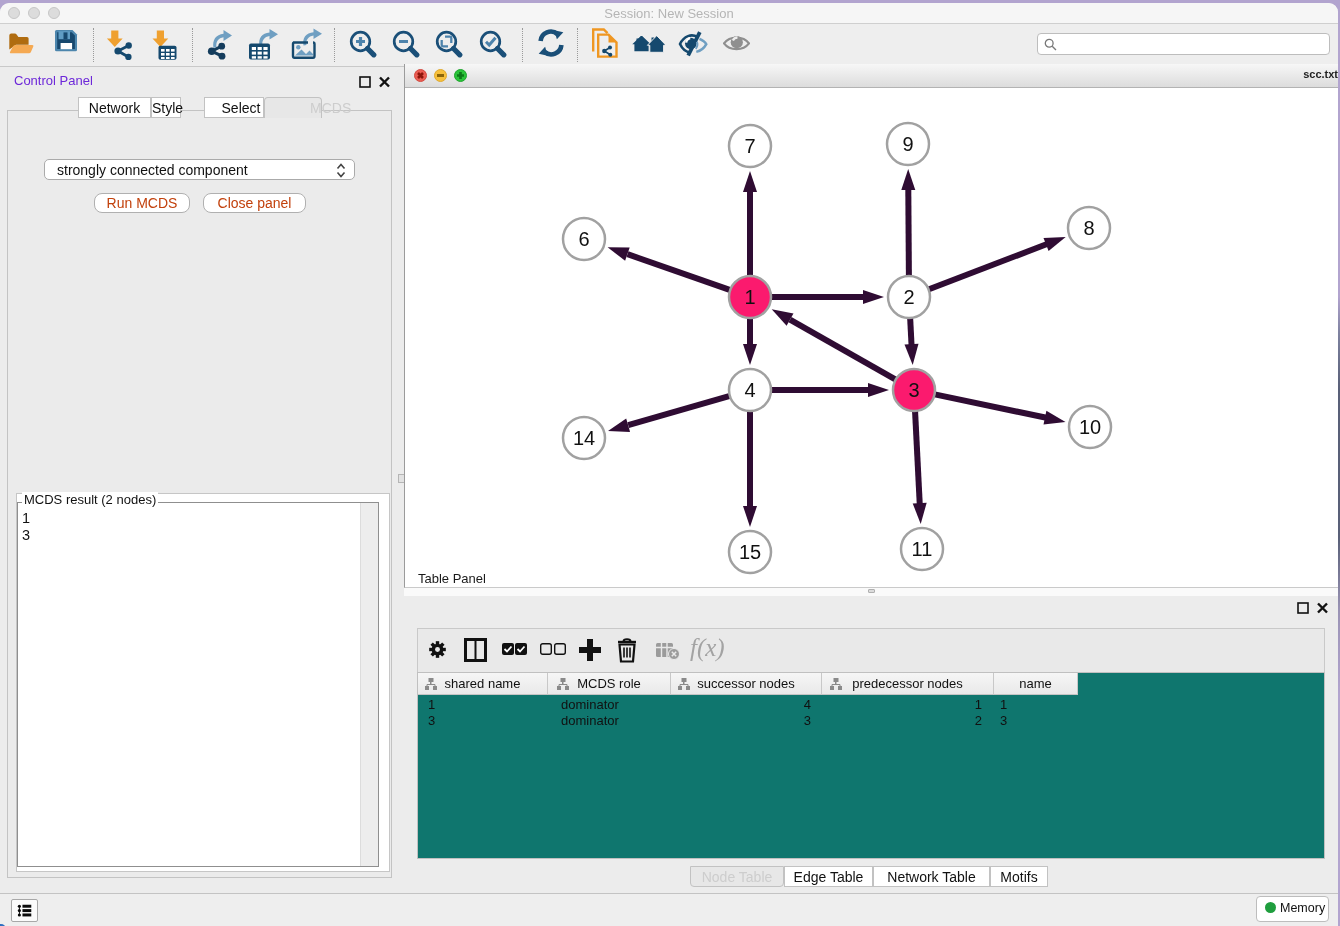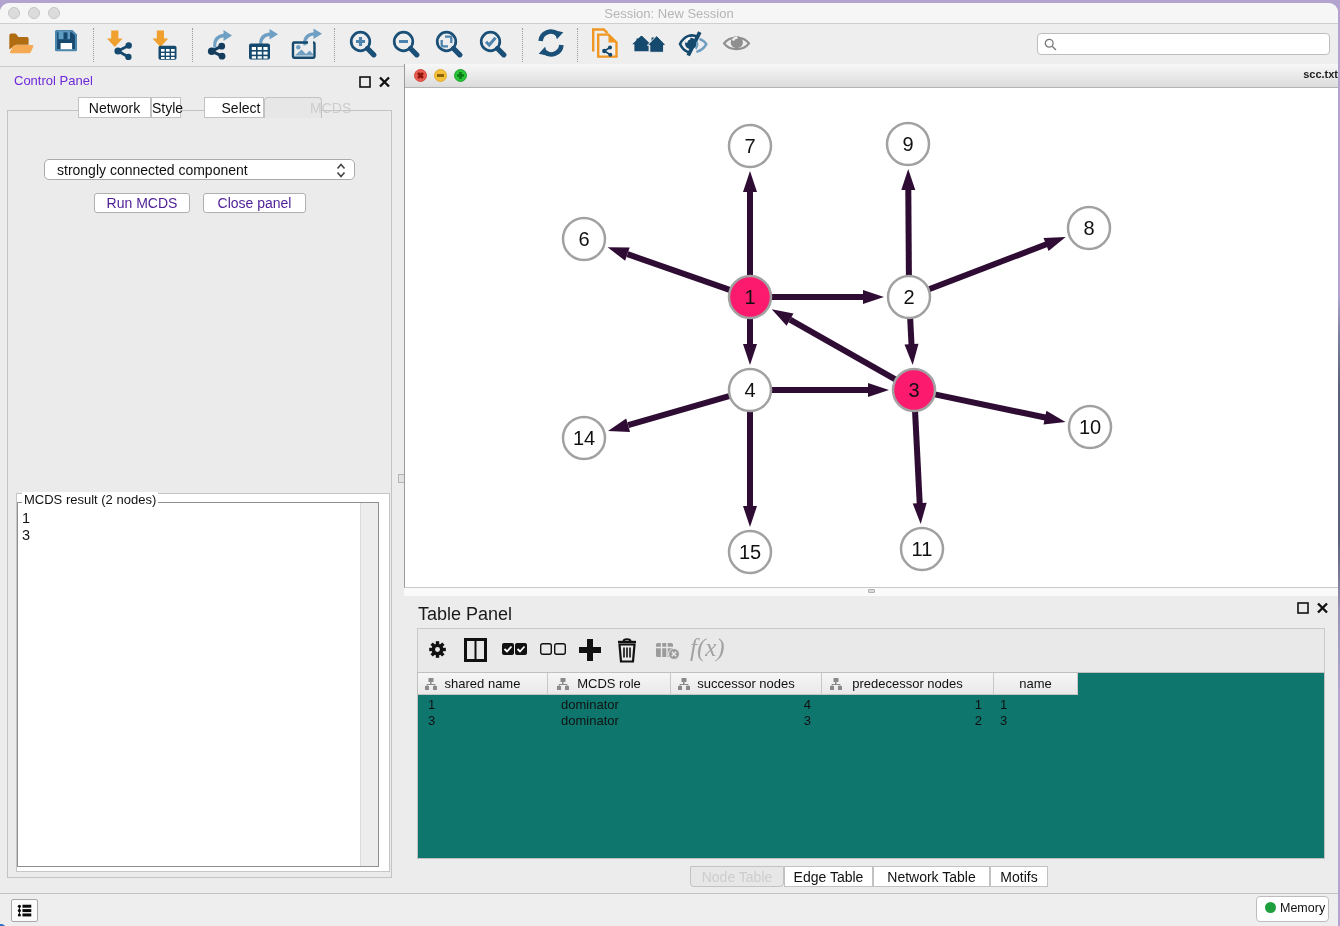--- a/index.html
+++ b/index.html
@@ -10,34 +10,34 @@
 .title{position:absolute;top:3px;left:0;width:1338px;text-align:center;font-size:13px;color:#b5b5b5;}
 .toolbar{position:absolute;left:0;top:21px;width:1338px;height:42px;background:#eeeeee;border-bottom:1px solid #c9c9c9;}
 .tbi{position:absolute;top:7px;}
 .tbsep{position:absolute;top:4px;height:34px;width:0;border-left:1px dotted #9a9a9a;}
 .search{position:absolute;left:1037px;top:9px;width:291px;height:20px;background:#fff;border:1px solid #bdbdbd;border-radius:4px;}
 
 .cp-title{position:absolute;left:14px;top:70px;font-size:13px;color:#6d28d9;}
 .tab{position:absolute;top:94px;height:21px;background:#fff;border:1px solid #c2c2c2;box-sizing:border-box;text-align:center;font-size:14px;color:#111;line-height:20px;}
 .cp-panel{position:absolute;left:7px;top:107px;width:385px;height:768px;background:#ebebeb;border:1px solid #c3c3c3;box-sizing:border-box;}
 .combo{position:absolute;left:44px;top:156px;width:311px;height:21px;background:#fff;border:1px solid #aaa;border-radius:5px;box-sizing:border-box;font-size:14px;line-height:20px;color:#111;padding-left:12px;}
-.btn{position:absolute;top:190px;height:20px;background:#fff;border:1px solid #b0b0b0;border-radius:3px;box-sizing:border-box;font-size:14px;color:#4c1d95;text-align:center;line-height:19px;}
+.btn{position:absolute;top:190px;height:20px;background:#fff;border:1px solid #b0b0b0;border-radius:8px;box-sizing:border-box;font-size:14px;color:#c2410c;text-align:center;line-height:19px;}
 .mcds-box{position:absolute;left:16px;top:490px;width:374px;height:379px;background:#fff;border:1px solid #c6c6c6;box-sizing:border-box;}
 .mcds-inner{position:absolute;left:0;top:8px;width:362px;height:365px;border:1px solid #8f8f8f;box-sizing:border-box;}
 .mcds-label{position:absolute;left:4px;top:-11px;background:#fff;font-size:13px;color:#111;padding:0 2px;}
 .mcds-text{position:absolute;left:4px;top:7px;font-size:14.5px;color:#111;line-height:16.5px;}
 .mcds-scroll{position:absolute;right:0;top:0;width:17px;height:363px;background:#ededed;border-left:1px solid #dcdcdc;}
 .vhandle{position:absolute;left:398px;top:471px;width:7px;height:9px;background:#e2e2e2;border:1px solid #b5b5b5;box-sizing:border-box;}
 
 .net{position:absolute;left:404px;top:61px;width:934px;height:524px;background:#fff;border-left:1px solid #9b9b9b;border-bottom:1px solid #cacaca;box-sizing:border-box;}
 .net-tb{position:absolute;left:0;top:0;width:933px;height:23px;background:linear-gradient(#f7f7f7,#dcdcdc);border-bottom:1px solid #b3b3b3;}
 .net-title{position:absolute;left:0;top:4px;width:933px;text-align:right;font-size:11px;font-weight:bold;color:#222;}
 .light{position:absolute;top:5px;width:13px;height:13px;border-radius:50%;box-sizing:border-box;}
 
-.tp-title{position:absolute;left:418px;top:568px;font-size:18px;color:#1a1a1a;margin-top:33px;}
+.tp-title{position:absolute;left:418px;top:568px;font-size:13px;color:#1a1a1a;}
 .tp-toolbar{position:absolute;left:417px;top:625px;width:908px;height:44px;background:#e9e9e9;border:1px solid #c9c9c9;border-bottom:0;box-sizing:border-box;}
 .tp-table{position:absolute;left:417px;top:669px;width:908px;height:187px;background:#0f766e;border:1px solid #c0c0c0;box-sizing:border-box;}
 .th{position:absolute;top:0;height:22px;background:linear-gradient(#f6f6f6,#e9e9e9);border-right:1px solid #c8c8c8;border-bottom:1px solid #c4c4c4;box-sizing:border-box;font-size:13px;color:#111;text-align:center;line-height:21px;}
 .td{position:absolute;font-size:13px;color:#111;}
 .thic{position:absolute;top:5px;}
 .btab{position:absolute;top:863px;height:21px;line-height:20px !important;background:#fff;border:1px solid #c2c2c2;box-sizing:border-box;text-align:center;font-size:14px;color:#111;line-height:22px;}
 
 .status{position:absolute;left:0;top:890px;width:1338px;height:33px;background:#eeeeee;border-top:1px solid #c3c3c3;}
 .membtn{position:absolute;left:1256px;top:893px;width:71px;height:24px;background:#fff;border:1px solid #bdbdbd;border-radius:4px;font-size:12.5px;color:#111;line-height:22px;}
 </style>

